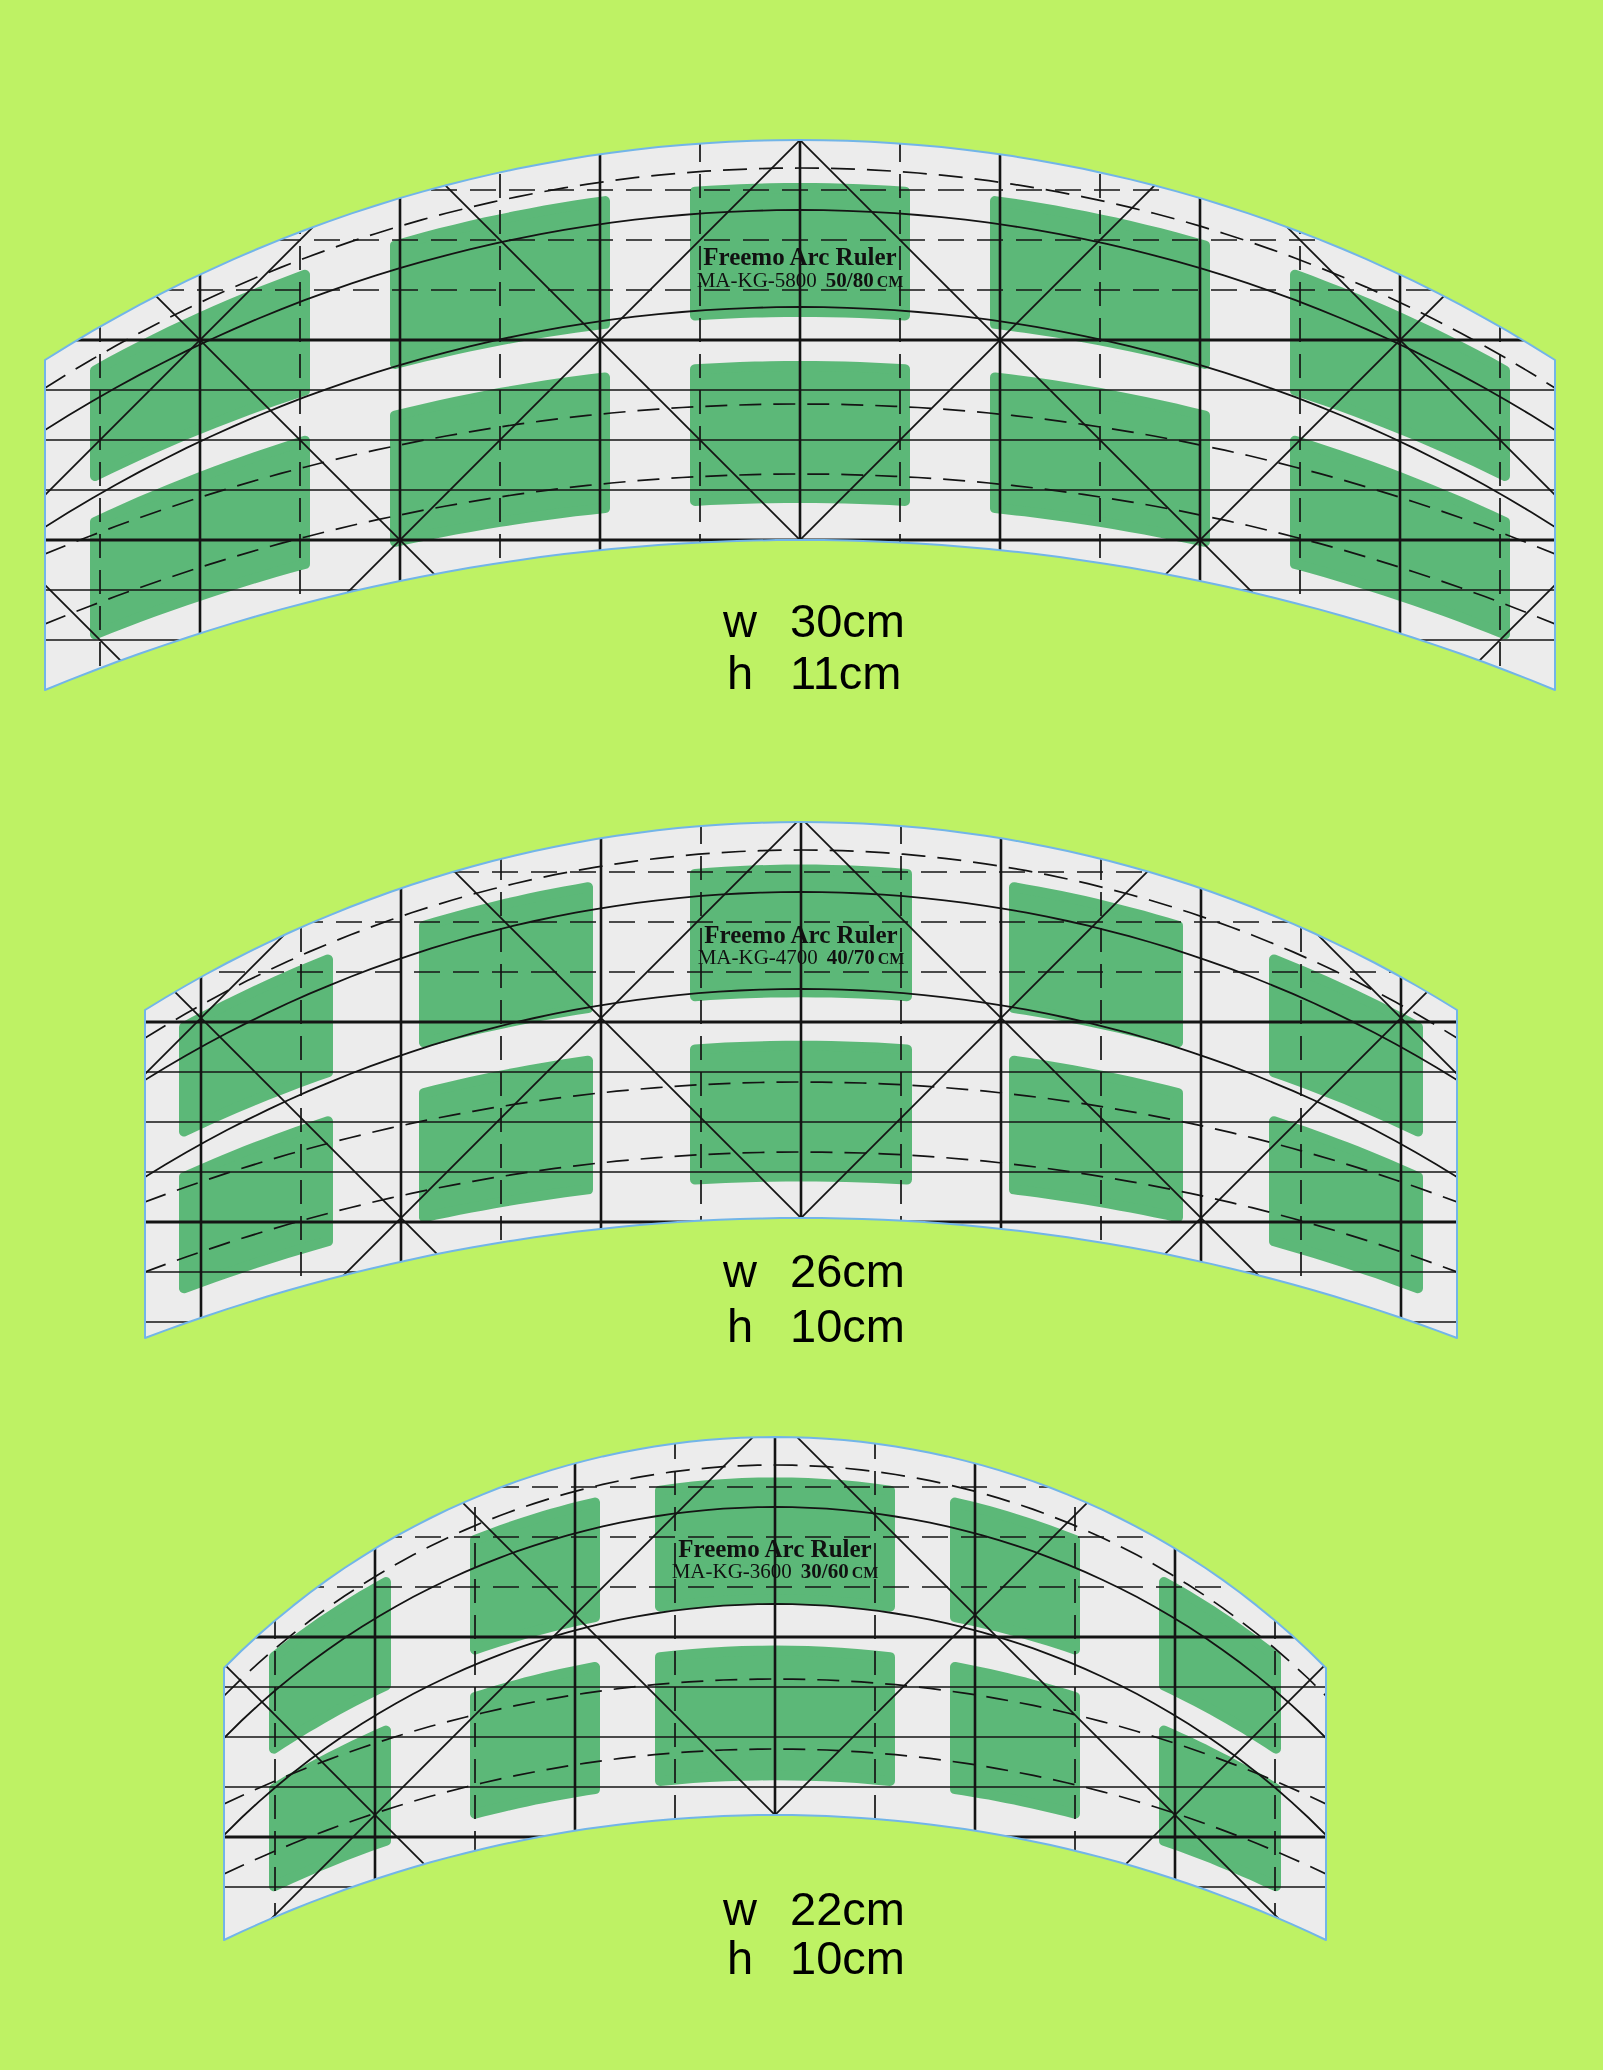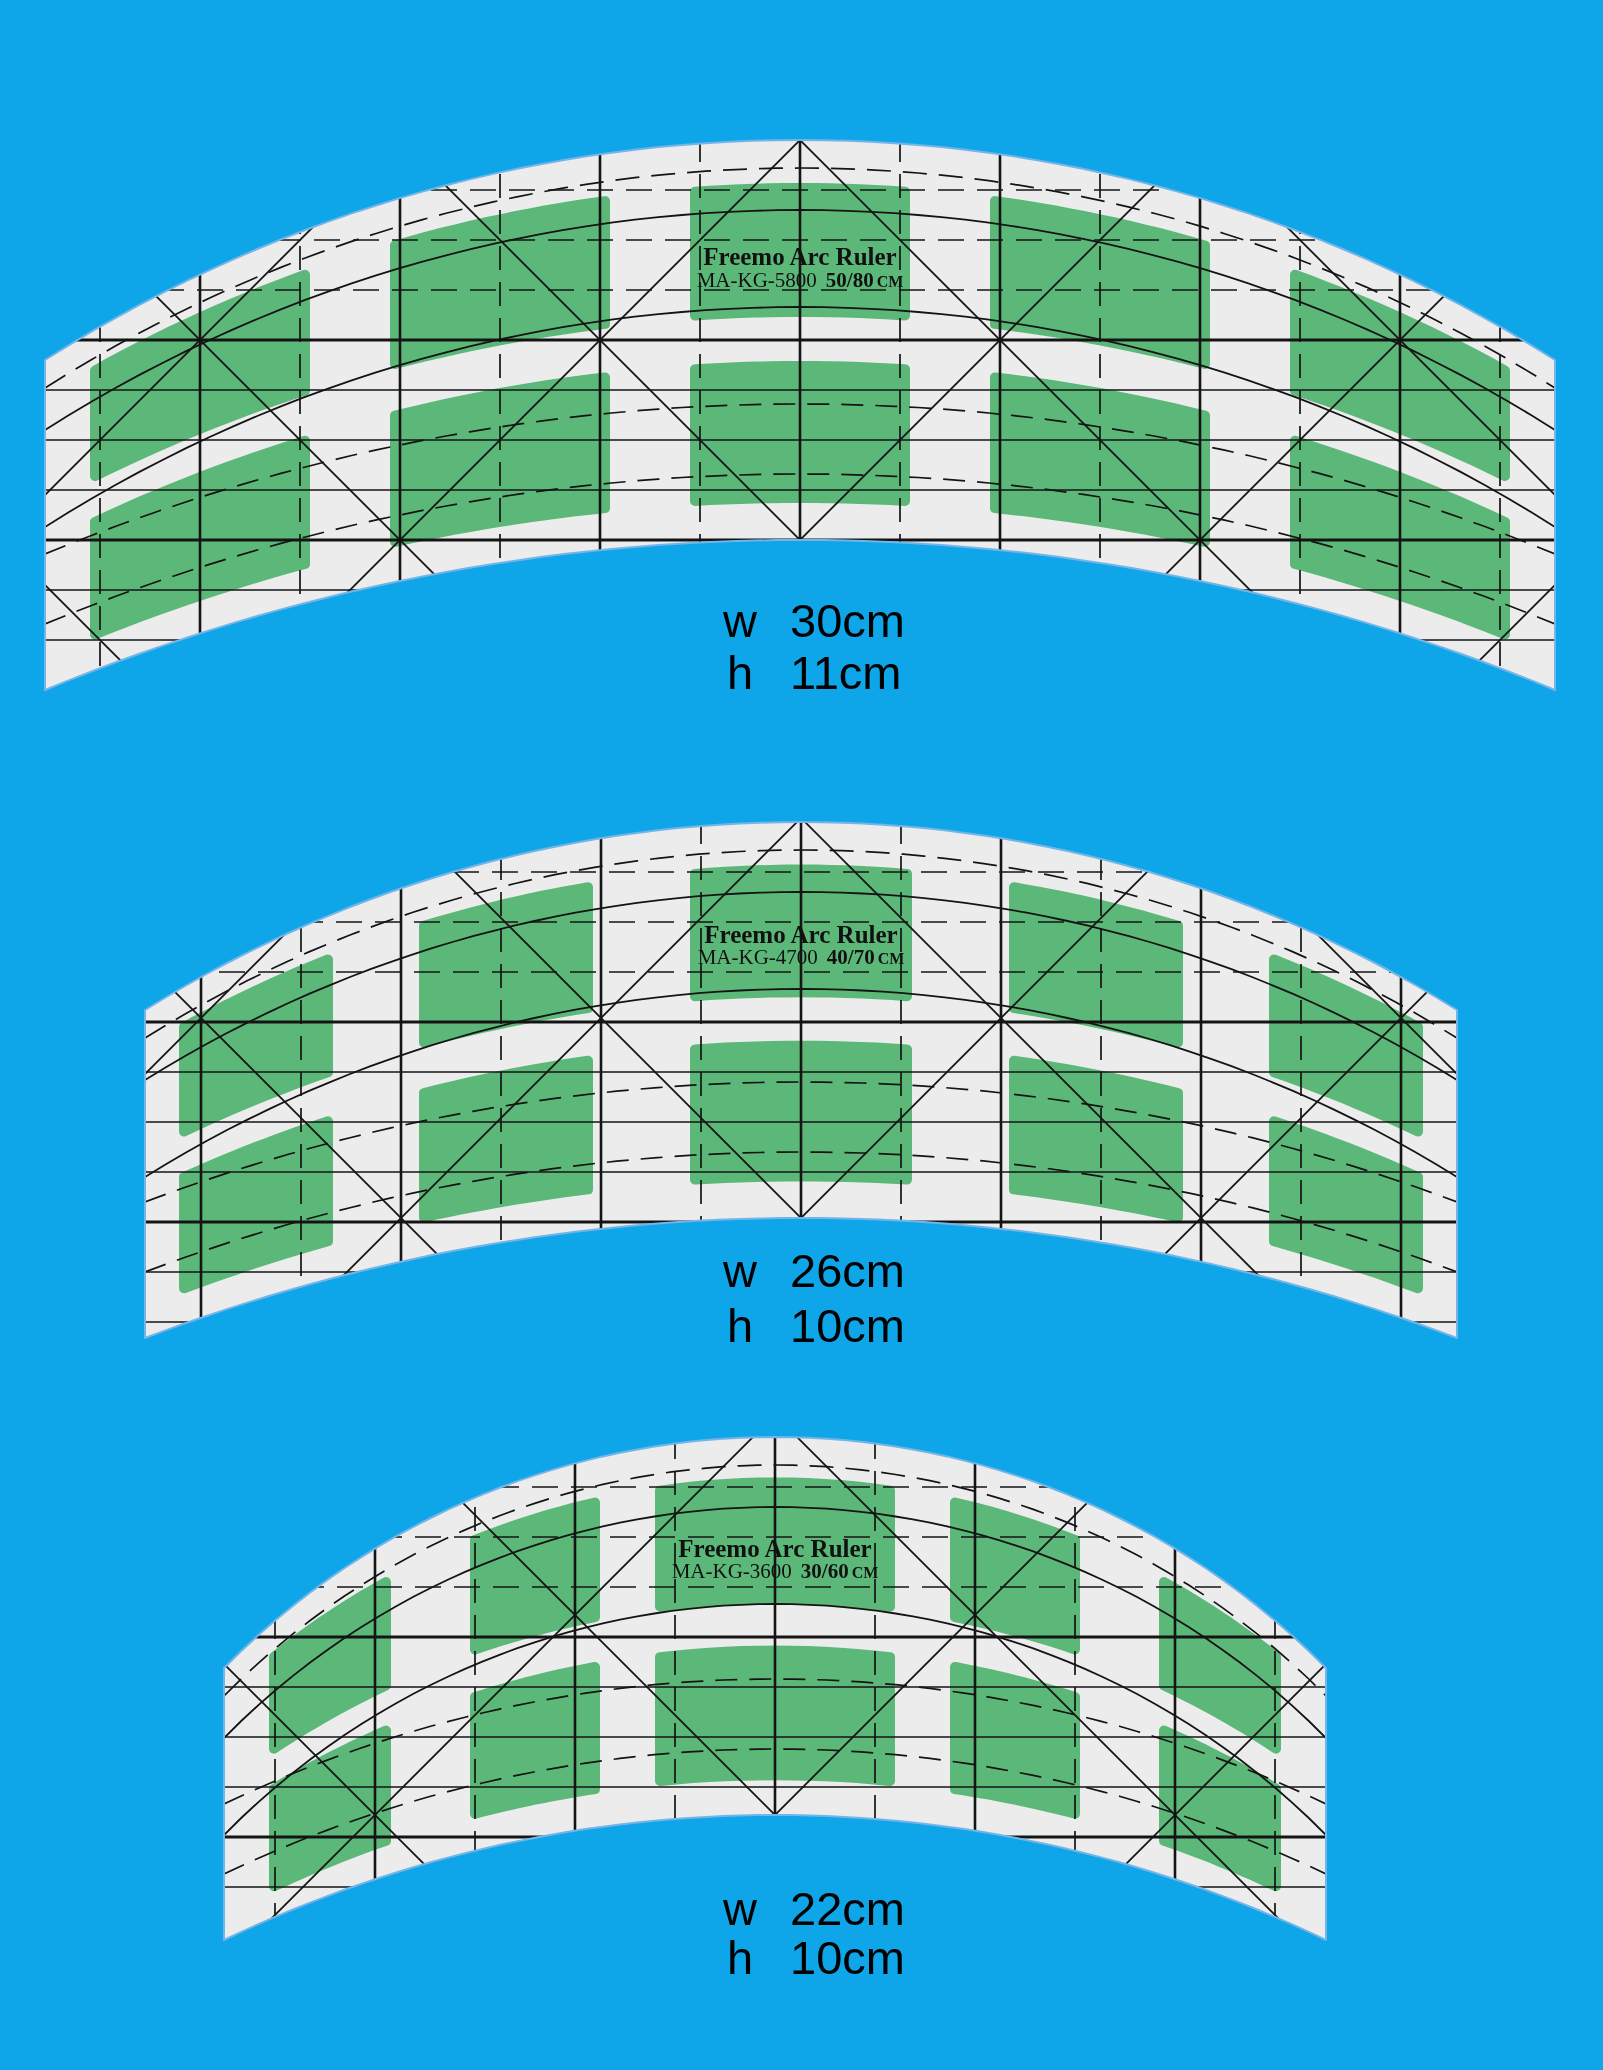--- a/index.html
+++ b/index.html
@@ -1,16 +1,16 @@
 <!DOCTYPE html>
 <html><head>
 <meta charset="utf-8">
 <style>
   html, body { margin: 0; padding: 0; background: #ffffff; }
-  .sheet { width: 1603px; height: 2070px; position: relative; background: #0ea5e9; }
+  .sheet { width: 1603px; height: 2070px; position: relative; background: #bef264; }
   svg { display: block; }
   .rtitle  { font-family: "Liberation Serif", serif; font-weight: bold; font-size: 25px; fill: #111; }
   .rmodel  { font-family: "Liberation Serif", serif; font-size: 21px; fill: #111; }
   .rmodel .bold { font-weight: bold; }
   .rmodel .unit { font-weight: bold; font-size: 16px; }
   .dim     { font-family: "Liberation Sans", sans-serif; font-size: 47px; fill: #000; }
 </style>
 </head>
 <body>
 

